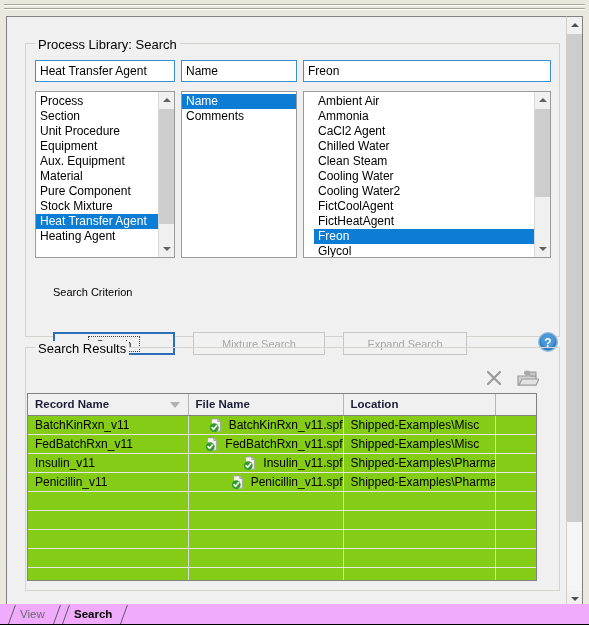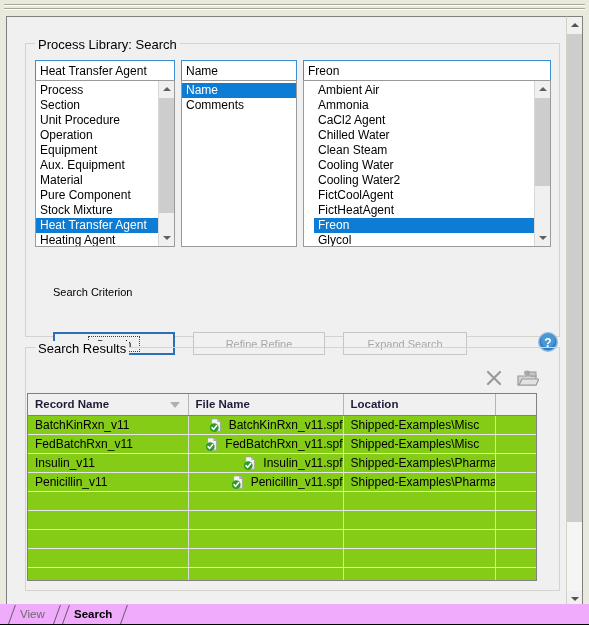--- a/index.html
+++ b/index.html
@@ -130,21 +130,21 @@
     display: flex;
     align-items: center;
     padding-left: 4px;
     font-size: 12px;
     color: #000;
     overflow: hidden;
     white-space: nowrap;
   }
   .listcol .lc-body {
     position: absolute;
-    left: 0; top: 20px;
+    left: 0; top: 31px;
     box-sizing: border-box;
     background: #ffffff;
     border: 1px solid #9a9a9a;
     overflow: hidden;
     text-decoration: underline;
   }
   .listcol .lc-items {
     position: absolute;
     left: 0; top: 0;
     padding: 2px 0 0 0;
@@ -387,21 +387,20 @@
     <div class="groupbox" id="search-group">
       <div class="gb-legend">Process Library: Search</div>
 
       <div class="listcol" id="col-category" style="left:9px; width:140px;">
         <div class="lc-head" style="width:140px;">Heat Transfer Agent</div>
         <div class="lc-body" style="width:140px; height:167px;">
           <div class="lc-items" style="width:123px;">
             <div class="lc-item">Process</div>
             <div class="lc-item">Section</div>
             <div class="lc-item">Unit Procedure</div>
-            <div class="lc-item">Operation</div>
             <div class="lc-item">Equipment</div>
             <div class="lc-item">Aux. Equipment</div>
             <div class="lc-item">Material</div>
             <div class="lc-item">Pure Component</div>
             <div class="lc-item">Stock Mixture</div>
             <div class="lc-item sel">Heat Transfer Agent</div>
             <div class="lc-item">Heating Agent</div>
 
           </div>
           <div class="lb-scroll" style="height:165px;">
@@ -454,21 +453,21 @@
           </div>
         </div>
       </div>
 
       <div id="criterion-label">Search Criterion</div>
 
       <div class="winbtn focused" id="btn-search">
         <span class="btn-inner">Search</span>
       </div>
       <div class="winbtn disabled" id="btn-refine">
-        <span>Refine Refine</span>
+        <span>Mixture Search</span>
       </div>
       <div class="winbtn disabled" id="btn-expand">
         <span>Expand Search</span>
       </div>
 
       <div id="help-icon">
         <svg width="22" height="22" viewBox="0 0 22 22">
           <circle cx="11" cy="11" r="10" fill="#8fb8da"></circle>
           <circle cx="11" cy="11" r="8.5" fill="#2f7fc4"></circle>
           <circle cx="11" cy="9.5" r="7" fill="#4a97d6"></circle>

